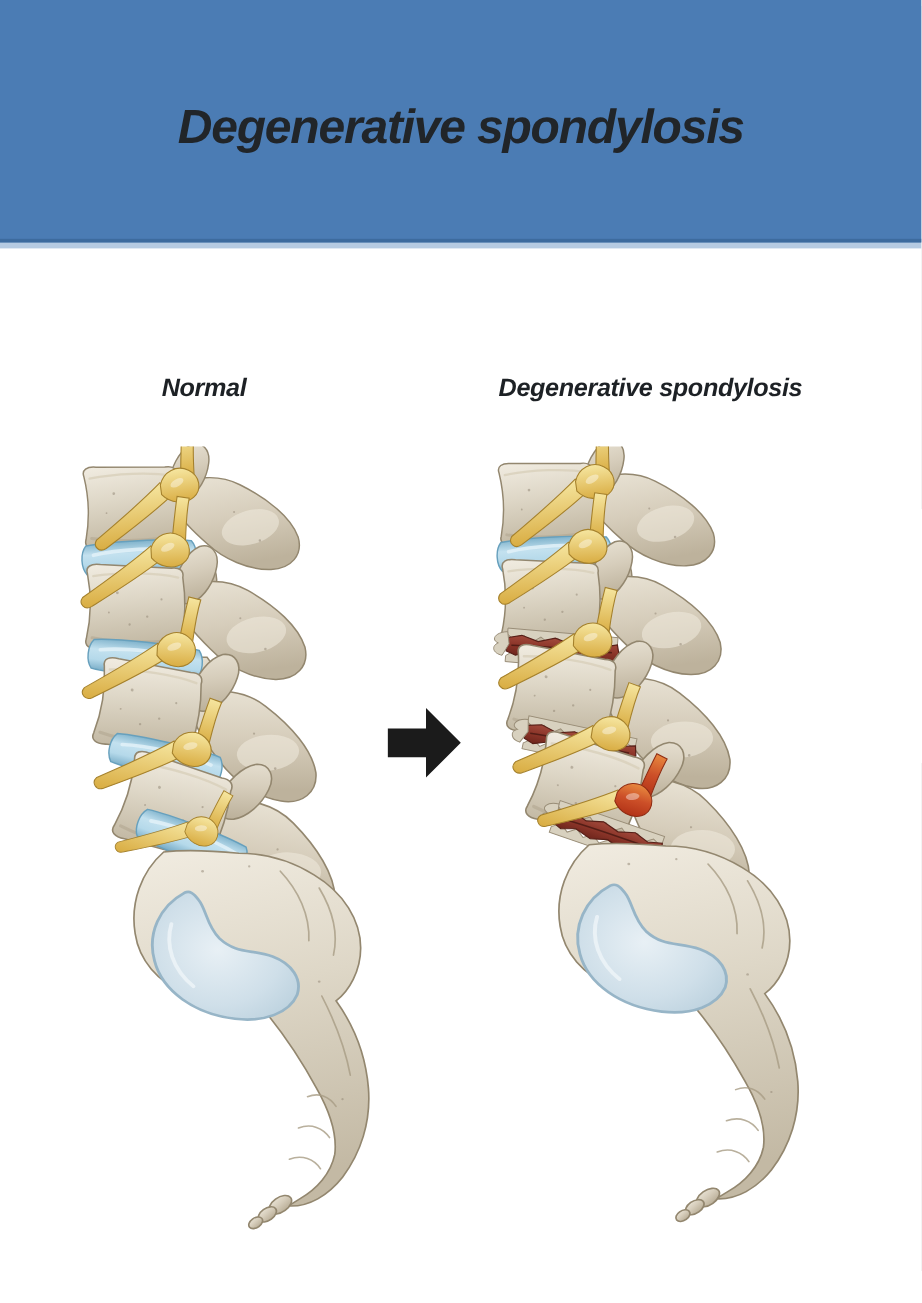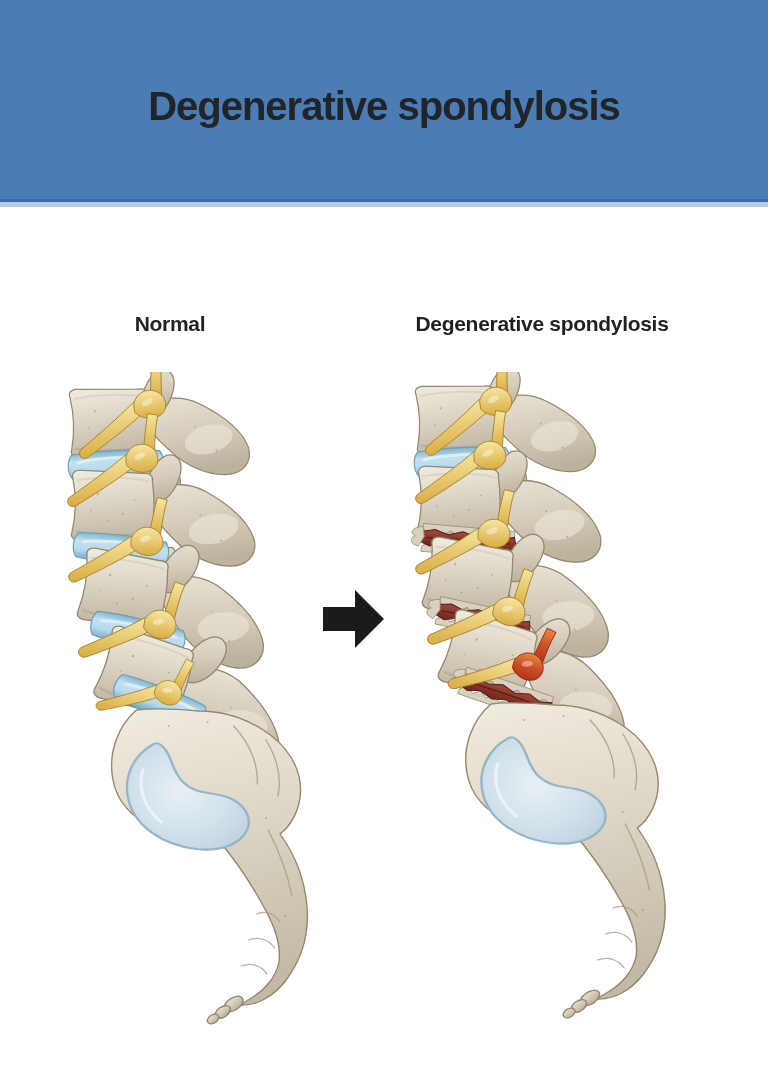--- a/index.html
+++ b/index.html
@@ -3,20 +3,21 @@
 <meta charset="utf-8">
 <style>
   html,body{margin:0;padding:0;background:#e9e9e9;}
   .page{
     position:relative;
     width:768px;height:1086px;
     margin:0 auto;
     background:var(--page-bg,#ffffff);
     font-family:"Liberation Sans","DejaVu Sans",sans-serif;
     overflow:hidden;
+    font-style:italic;
   }
   .banner{
     position:absolute;left:0;top:0;width:768px;height:199px;
     background:var(--header-bg,#4b7cb4);
     border-bottom:3px solid var(--header-edge,#3d6b9e);
     box-shadow:0 5px 0 rgba(122,160,203,.55);
     display:flex;align-items:center;justify-content:center;
   }
   .banner h1{
     margin:0;padding-top:14px;

